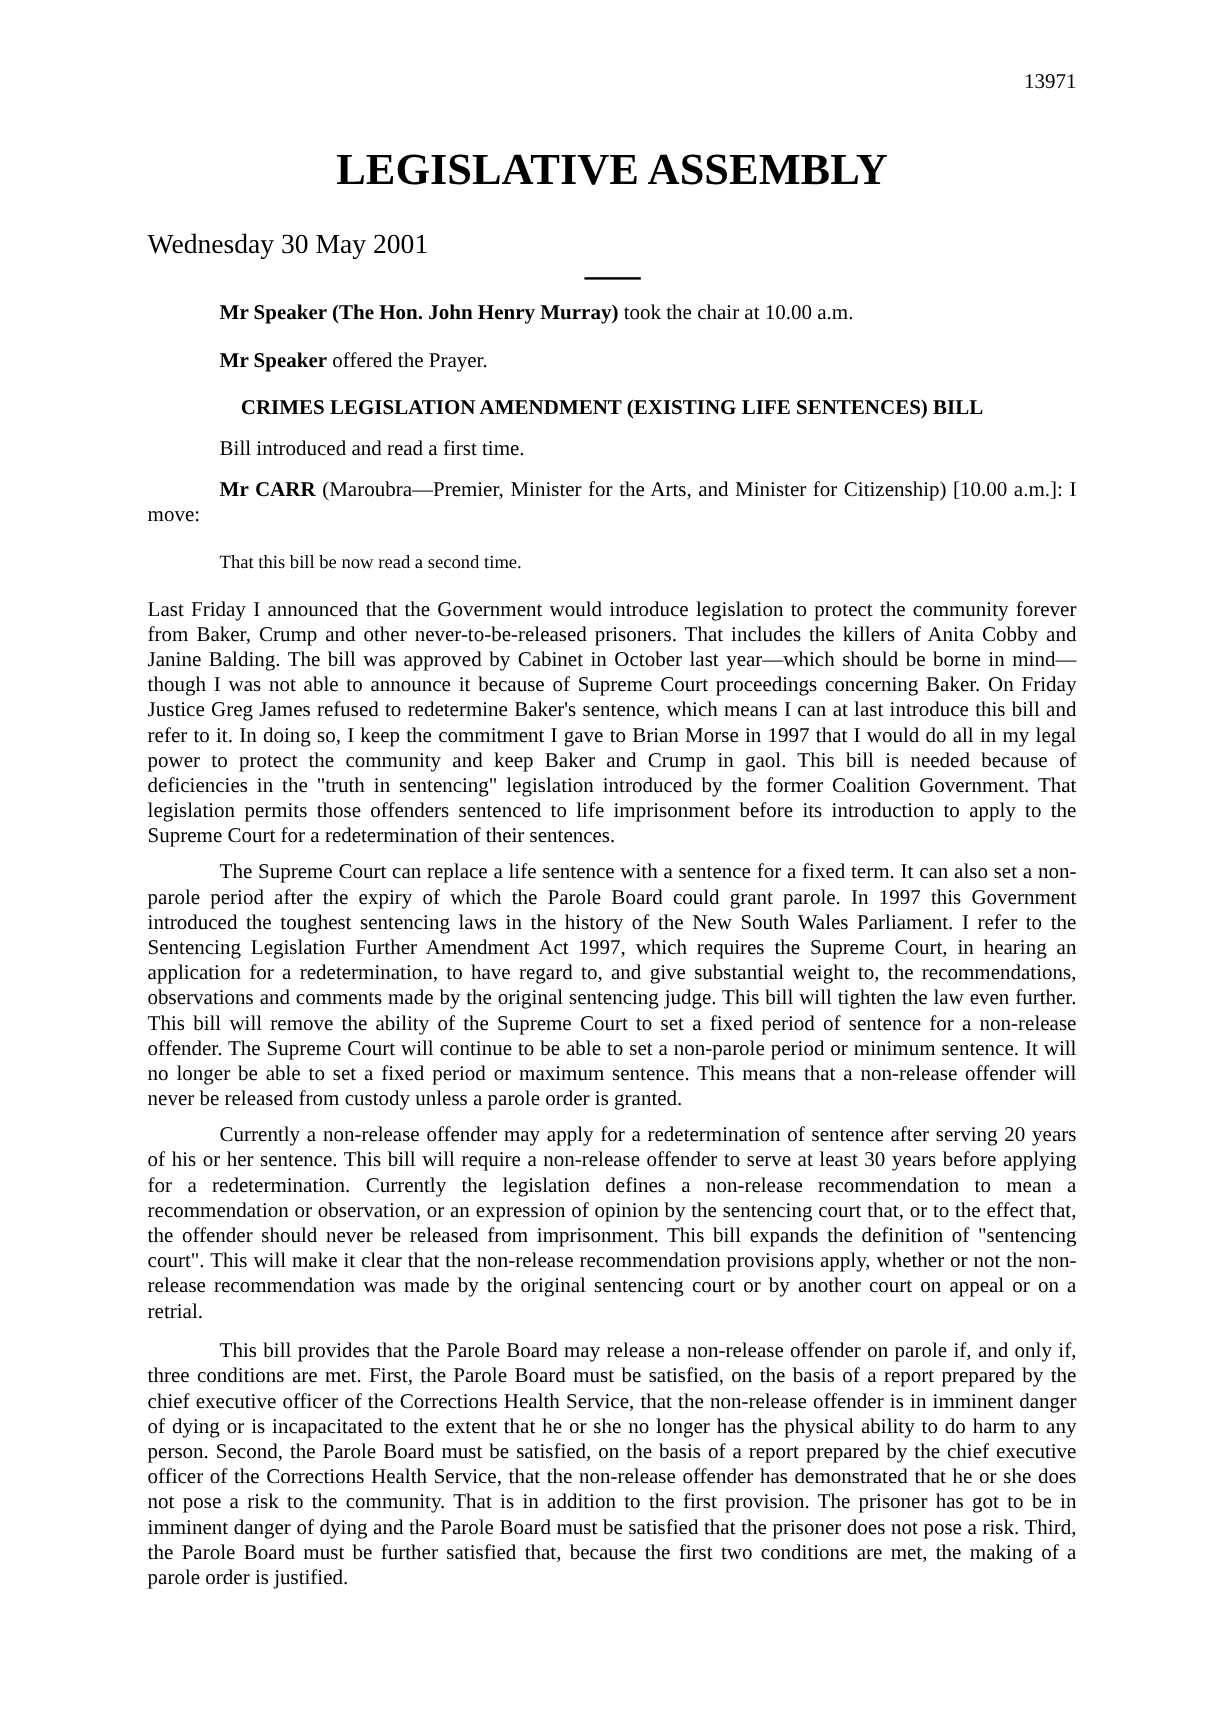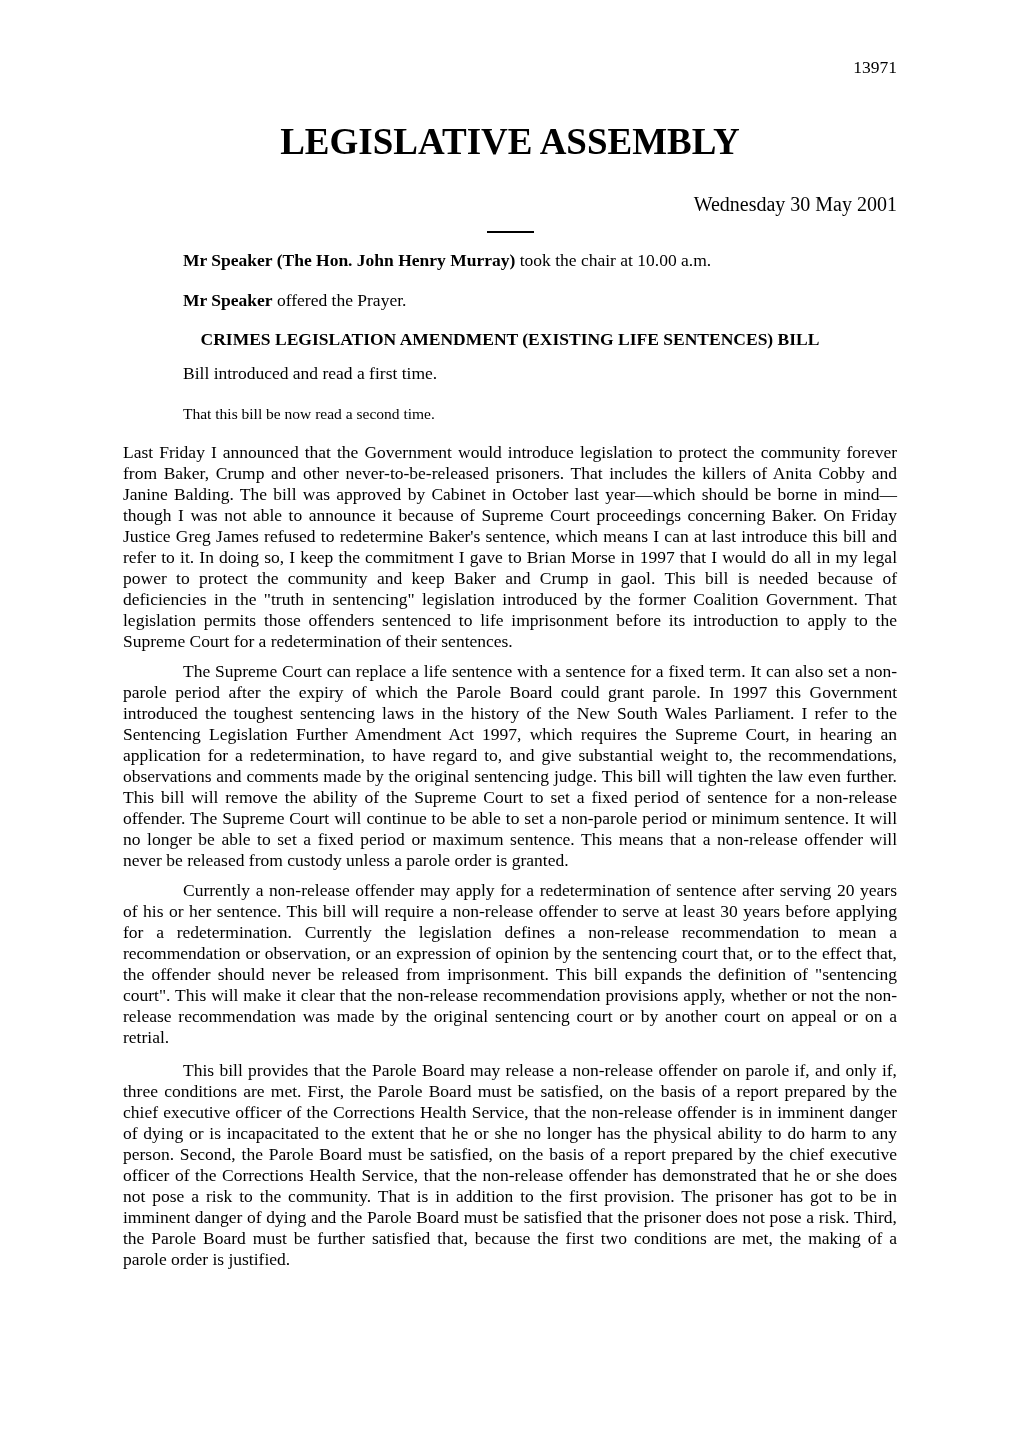--- a/index.html
+++ b/index.html
@@ -3,21 +3,21 @@
 <meta charset="utf-8">
 <style>
   html,body{margin:0;padding:0;background:#ffffff;}
   .page{
     width:1020px;height:1443px;background:#ffffff;color:#000;
     font-family:"Liberation Serif","DejaVu Serif",serif;
     box-sizing:border-box;padding:0 123px;overflow:hidden;
   }
   .pageno{padding-top:57px;text-align:right;font-size:17.5px;line-height:21px;}
   .title{margin:46px 0 0;text-align:center;font-weight:bold;font-size:37px;line-height:36px;}
-  .date{margin-top:33px;text-align:right;font-size:20px;line-height:22px;}
+  .date{margin-top:33px;text-align:left;font-size:23px;line-height:22px;}
   .rule{width:47px;height:0;border-top:2px solid #000;margin:16px auto 0;}
   p{margin:0;font-size:17.5px;line-height:21px;text-align:justify;text-indent:60px;}
   .b{font-weight:bold;}
   .sp1{margin-top:17px;}
   .sp2{margin-top:19px;}
   .h-bill{margin-top:18px;text-align:center;font-weight:bold;text-indent:0;}
   .first-reading{margin-top:13px;font-weight:normal;}
   .h-second{margin-top:30px;text-align:center;font-weight:bold;text-indent:0;}
   .opener{margin-top:13px;}
   .quote{margin-top:20px;margin-left:60px;font-size:15.5px;line-height:19px;text-indent:0;text-align:left;}
@@ -41,20 +41,21 @@
 
   <p class="sp1"><span class="b">Mr Speaker (The Hon. John Henry Murray)</span><span> took the chair at 10.00 a.m.</span></p>
 
   <p class="sp2"><span class="b">Mr Speaker</span><span> offered the Prayer.</span></p>
 
   <p class="h-bill">CRIMES LEGISLATION AMENDMENT (EXISTING LIFE SENTENCES) BILL</p>
 
   <p class="first-reading">Bill introduced and read a first time.</p>
 
 
+  <p class="opener"><span class="b">Mr CARR</span><span> (Maroubra—Premier, Minister for the Arts, and Minister for Citizenship) [10.00 a.m.]: I move:</span></p>
 
   <p class="quote">That this bill be now read a second time.</p>
 
   <p class="p1">Last Friday I announced that the Government would introduce legislation to protect the community forever from Baker, Crump and other never-to-be-released prisoners. That includes the killers of Anita Cobby and Janine Balding. The bill was approved by Cabinet in October last year—which should be borne in mind—though I was not able to announce it because of Supreme Court proceedings concerning Baker. On Friday Justice Greg James refused to redetermine Baker's sentence, which means I can at last introduce this bill and refer to it. In doing so, I keep the commitment I gave to Brian Morse in 1997 that I would do all in my legal power to protect the community and keep Baker and Crump in gaol. This bill is needed because of deficiencies in the "truth in sentencing" legislation introduced by the former Coalition Government. That legislation permits those offenders sentenced to life imprisonment before its introduction to apply to the Supreme Court for a redetermination of their sentences.</p>
 
   <p class="p2">The Supreme Court can replace a life sentence with a sentence for a fixed term. It can also set a non-parole period after the expiry of which the Parole Board could grant parole. In 1997 this Government introduced the toughest sentencing laws in the history of the New South Wales Parliament. I refer to the Sentencing Legislation Further Amendment Act 1997, which requires the Supreme Court, in hearing an application for a redetermination, to have regard to, and give substantial weight to, the recommendations, observations and comments made by the original sentencing judge. This bill will tighten the law even further. This bill will remove the ability of the Supreme Court to set a fixed period of sentence for a non-release offender. The Supreme Court will continue to be able to set a non-parole period or minimum sentence. It will no longer be able to set a fixed period or maximum sentence. This means that a non-release offender will never be released from custody unless a parole order is granted.</p>
 
   <p class="p3">Currently a non-release offender may apply for a redetermination of sentence after serving 20 years of his or her sentence. This bill will require a non-release offender to serve at least 30 years before applying for a redetermination. Currently the legislation defines a non-release recommendation to mean a recommendation or observation, or an expression of opinion by the sentencing court that, or to the effect that, the offender should never be released from imprisonment. This bill expands the definition of "sentencing court". This will make it clear that the non-release recommendation provisions apply, whether or not the non-release recommendation was made by the original sentencing court or by another court on appeal or on a retrial.</p>
 
   <p class="p4">This bill provides that the Parole Board may release a non-release offender on parole if, and only if, three conditions are met. First, the Parole Board must be satisfied, on the basis of a report prepared by the chief executive officer of the Corrections Health Service, that the non-release offender is in imminent danger of dying or is incapacitated to the extent that he or she no longer has the physical ability to do harm to any person. Second, the Parole Board must be satisfied, on the basis of a report prepared by the chief executive officer of the Corrections Health Service, that the non-release offender has demonstrated that he or she does not pose a risk to the community. That is in addition to the first provision. The prisoner has got to be in imminent danger of dying and the Parole Board must be satisfied that the prisoner does not pose a risk. Third, the Parole Board must be further satisfied that, because the first two conditions are met, the making of a parole order is justified.</p>

